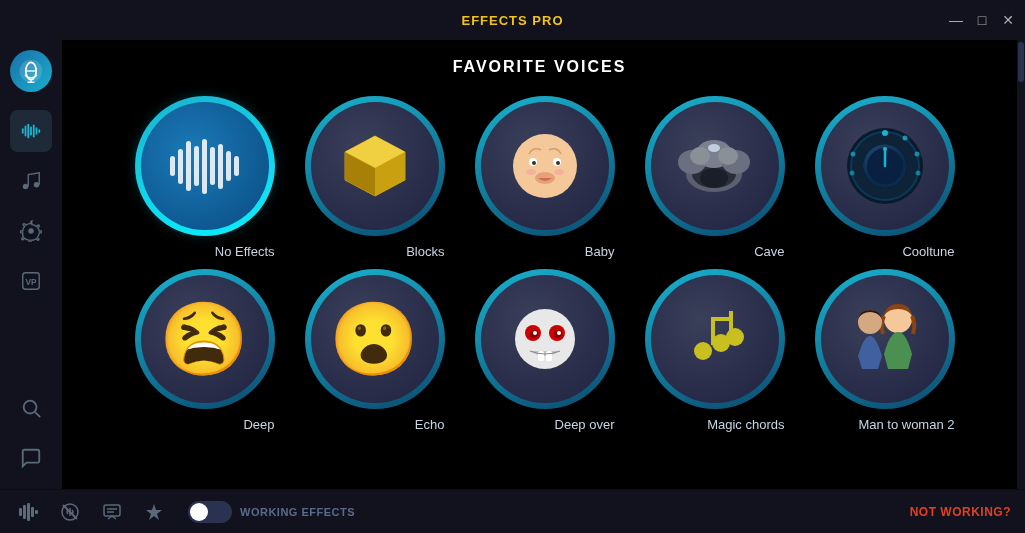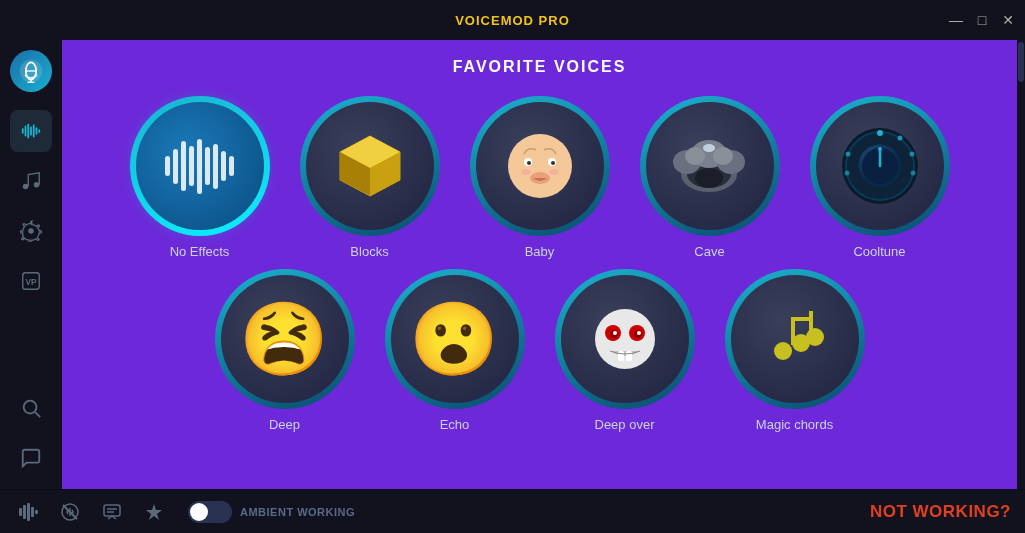--- a/index.html
+++ b/index.html
@@ -91,21 +91,21 @@
       font-size: 18px;
       transition: background 0.2s;
     }
     .sidebar-item:hover, .sidebar-item.active { background: #1e2a38; color: #1ab3d0; }
     .sidebar-item svg { width: 22px; height: 22px; }
     .sidebar-spacer { flex: 1; }
 
     
     .content {
       flex: 1;
-      background: #6d28d9;
+      background: #000000;
       display: flex;
       flex-direction: column;
       overflow: hidden;
     }
 
     
     .section-header {
       text-align: center;
       padding: 18px 0 10px;
       color: #fff;
@@ -127,21 +127,21 @@
     .voices-row {
       display: flex;
       gap: 20px;
       justify-content: center;
     }
 
     
     .voice-card {
       display: flex;
       flex-direction: column;
-      align-items: center;
+      align-items: flex-end;
       gap: 8px;
       cursor: pointer;
       width: 150px;
     }
     .voice-circle-outer {
       width: 140px;
       height: 140px;
       border-radius: 50%;
       background: linear-gradient(160deg, #1ab3d0 0%, #0a4a6e 100%);
       padding: 4px;
@@ -244,21 +244,21 @@
       height: 18px;
       border-radius: 50%;
       background: #fff;
       position: absolute;
     }
     .toggle-off .toggle-knob { left: 2px; }
     .toggle-on .toggle-knob { right: 2px; left: auto; }
 
     .not-working {
       color: #e04020;
-      font-size: 17px;
+      font-size: 12px;
       font-weight: bold;
       letter-spacing: 0.5px;
       margin-left: auto;
       cursor: pointer;
     }
     .waveform {
       display: flex;
       align-items: center;
       gap: 3px;
       height: 60px;
@@ -271,21 +271,21 @@
 
     .voice-circle-outer.active-voice {
       background: linear-gradient(160deg, #1ab3d0, #0af0ff);
       box-shadow: 0 0 12px #1ab3d040;
     }
   </style>
 </head>
 <body>
 
 <div class="title-bar">
-  <span class="title-bar-title">VOICEMOD PRO</span>
+  <span class="title-bar-title">EFFECTS PRO</span>
   <div class="title-bar-controls">
     <button class="title-btn">—</button>
     <button class="title-btn">□</button>
     <button class="title-btn">✕</button>
   </div>
 </div>
 
 <div class="main-layout">
 
   <div class="sidebar">
@@ -526,20 +526,41 @@
                 <rect x="36" y="18" width="4" height="28" fill="#c8c020"></rect>
                 <rect x="54" y="12" width="4" height="26" fill="#c8c020"></rect>
                 <rect x="36" y="18" width="22" height="4" fill="#c8c020"></rect>
                 <circle cx="60" cy="38" r="9" fill="#c8c020"></circle>
               </svg>
             </div>
           </div>
           <span class="voice-label">Magic chords</span>
         </div>
 
+        <div class="voice-card">
+          <div class="voice-circle-outer">
+            <div class="voice-circle-inner" style="background: radial-gradient(circle at 40% 35%, #3a3f5a, #1e2240);">
+              <svg width="90" height="90" viewBox="0 0 90 90">
+
+                <circle cx="58" cy="25" r="14" fill="#f5c89a"></circle>
+                <path d="M44 60 Q50 38 58 38 Q66 38 72 60 L68 75 L48 75 Z" fill="#4a9050"></path>
+
+                <path d="M44 22 Q46 10 58 10 Q70 10 72 22 Q68 15 58 15 Q48 15 44 22" fill="#8B4513"></path>
+                <path d="M44 22 Q40 30 43 40" stroke="#8B4513" stroke-width="4" fill="none"></path>
+                <path d="M72 22 Q76 30 73 40" stroke="#8B4513" stroke-width="4" fill="none"></path>
+
+                <circle cx="30" cy="28" r="12" fill="#d4a880"></circle>
+                <path d="M18 62 Q24 42 30 42 Q36 42 42 62 L38 75 L22 75 Z" fill="#4060a0"></path>
+
+                <path d="M18 25 Q20 16 30 16 Q40 16 42 25 Q38 18 30 18 Q22 18 18 25" fill="#2a1a08"></path>
+              </svg>
+            </div>
+          </div>
+          <span class="voice-label">Man to woman 2</span>
+        </div>
       </div>
     </div>
   </div>
 
   <div class="right-scrollbar">
     <div class="right-scrollbar-thumb"></div>
   </div>
 </div>
 
 <div class="bottom-bar">
@@ -575,17 +596,17 @@
       <polygon points="10,2 12,8 18,8 13,12 15,18 10,14 5,18 7,12 2,8 8,8"></polygon>
     </svg>
   </div>
 
 
 
   <div class="toggle-group">
     <div class="toggle toggle-off">
       <div class="toggle-knob"></div>
     </div>
-    <span class="toggle-label">AMBIENT WORKING</span>
+    <span class="toggle-label">WORKING EFFECTS</span>
   </div>
 
   <span class="not-working">NOT WORKING?</span>
 </div>
 
 </body></html>

